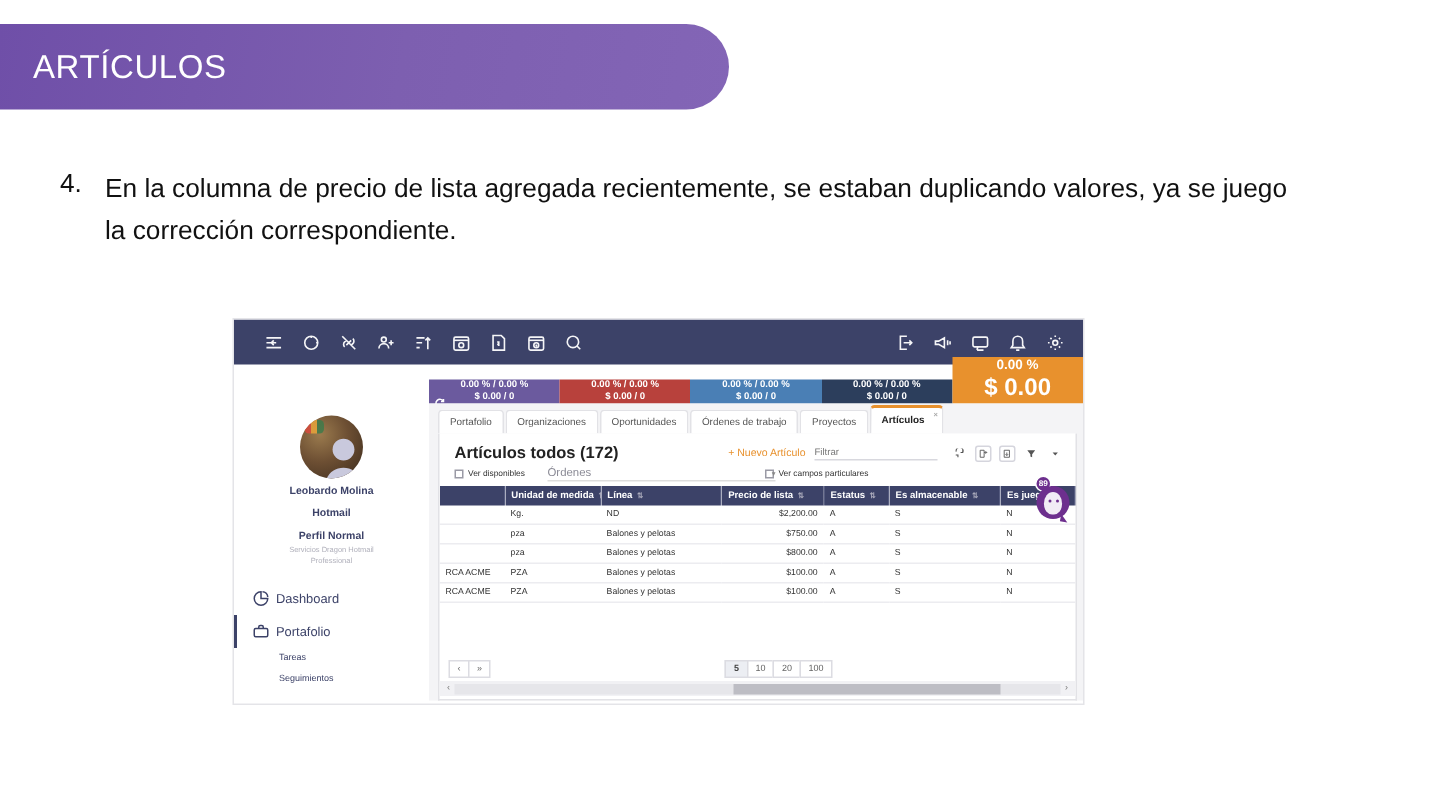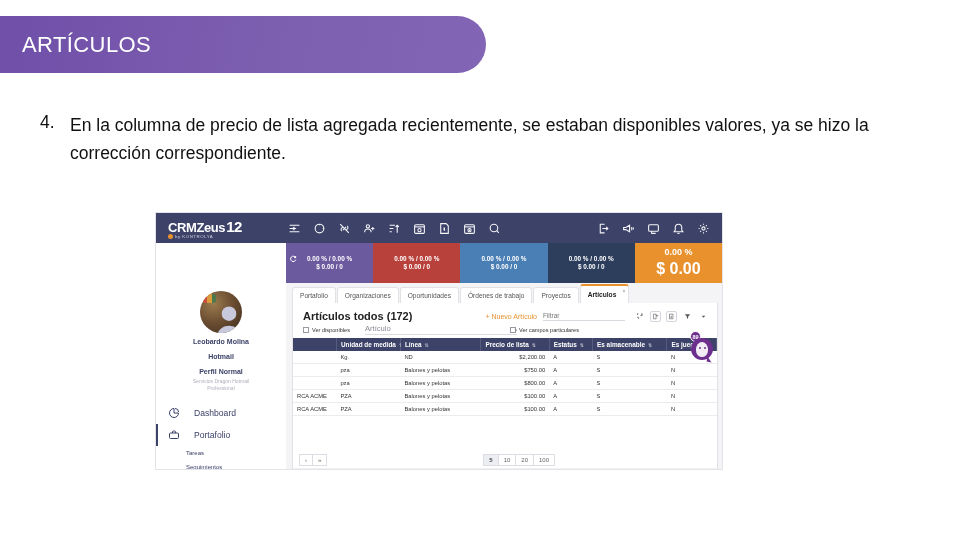--- a/index.html
+++ b/index.html
@@ -52,21 +52,21 @@
                 display: flex; align-items: baseline; font-family: "Liberation Sans", sans-serif; }
   .brand-12 { font-size: 15px; font-weight: bold; margin-left: 1px; }
   .brand-sub { font-size: 4.4px; color: #cfd0de; letter-spacing: .5px; margin-top: -1px;
                display: flex; align-items: center; gap: 2px; }
   .brand-dot { width: 5px; height: 5px; border-radius: 50%; background: #e8912d; display: inline-block; }
   .navicons { display: flex; align-items: center; gap: 12px; margin-left: 14px; }
   .navicons-right { display: flex; align-items: center; gap: 12px; margin-left: auto; padding-right: 6px; }
   .nicon { width: 13px; height: 13px; color: #fff; opacity: .95; display: block; }
 
   
-  .kpis { display: flex; height: 40px; position: relative; }
+  .kpis { display: flex; height: 26px; position: relative; align-items: flex-end; }
   .kpi { flex: 1; display: flex; flex-direction: column; align-items: center; justify-content: center;
          color: #fff; position: relative; }
   .kpi .l1 { font-size: 6.4px; font-weight: bold; line-height: 1.25; }
   .kpi .l2 { font-size: 6.4px; font-weight: bold; line-height: 1.25; }
   .kpi.big .l1 { font-size: 9px; }
   .kpi.big .l2 { font-size: 16px; }
   .kpi-refresh { position: absolute; left: 3px; top: 12px; width: 8px; height: 8px; color: #fff; }
   .kpi-strip-left { width: 130px; background: #ffffff; }
 
   
@@ -82,21 +82,21 @@
     content:""; position:absolute; left:3px; top:3px; width:13px; height:9px;
     background: linear-gradient(90deg,#d84a3c 0 33%, #e8a33a 33% 66%, #3f7a4a 66% 100%);
     border-radius:3px; opacity:.85;
   }
   .avatar-person {
     position: absolute; right: -2px; bottom: -5px; width: 30px; height: 34px;
   }
   .uname { text-align: center; font-size: 7px; font-weight: bold; color: #3c4268; line-height: 1.55; margin-top: 4px; }
   .umeta { text-align: center; font-size: 5px; color: #b0b0bb; line-height: 1.5; }
   .navlist { margin-top: 9px; }
-  .navitem { display: flex; align-items: center; gap: 14px; padding: 5px 0 5px 12px; position: relative; }
+  .navitem { display: flex; align-items: center; gap: 4px; padding: 5px 0 5px 12px; position: relative; }
   .navitem.active { border-left: 2px solid #3c4268; padding-left: 10px; }
   .navitem .lbl { font-size: 8.6px; color: #3c4268; }
   .subitem { font-size: 6px; color: #3c4268; padding: 4px 0 4px 30px; }
   .sidebar-ico { width: 12px; height: 12px; color: #3c4268; flex: none; }
 
   
   .content { flex: 1; background: #f4f4f6; position: relative; padding-left: 2px; }
 
   .tabs { display: flex; align-items: flex-end; height: 20px; padding-left: 4px; gap: 1px; }
   .tab {
@@ -201,36 +201,26 @@
 
 <div class="slide-title-wrap">
   <div class="slide-title-outline"></div>
   <div class="slide-title-bar">
     <span class="slide-title-text">ARTÍCULOS</span>
   </div>
 </div>
 
 <div class="bullet">
   <span class="bullet-num">4.</span>
-  <span class="bullet-text">En la columna de precio de lista agregada recientemente, se estaban disponibles valores, ya se hizo la corrección correspondiente.</span>
+  <span class="bullet-text">En la columna de precio de lista agregada recientemente, se estaban duplicando valores, ya se juego la corrección correspondiente.</span>
 </div>
 
 <div class="shot">
 
   <div class="appbar">
-    <div class="brand">
-      <div class="brand-main">
-        <span>CRMZeus</span>
-          <span class="brand-12">12</span>
-      </div>
-      <div class="brand-sub">
-        <span class="brand-dot"></span>
-        <span>by KONTROLYA</span>
-      </div>
-    </div>
 
     <div class="navicons">
       <svg class="nicon" viewBox="0 0 24 24" fill="none" stroke="currentColor" stroke-width="2">
           <path d="M3 6h18M3 12h12M3 18h18M9 12l3-3M9 12l3 3"></path>
         </svg>
       <svg class="nicon" viewBox="0 0 24 24" fill="none" stroke="currentColor" stroke-width="2">
           <circle cx="12" cy="12" r="8"></circle>
           <path d="M12 4v2M20 12h-2"></path>
         </svg>
       <svg class="nicon" viewBox="0 0 24 24" fill="none" stroke="currentColor" stroke-width="2">
@@ -414,21 +404,21 @@
             </div>
           </div>
 
           <div class="panel-row2">
             <div class="chk">
               <span class="box"></span>
               <span>Ver disponibles</span>
             </div>
             <div class="almacen">
               <div class="sel">
-                <span>Artículo</span>
+                <span>Órdenes</span>
                 <span class="caret">▾</span>
               </div>
             </div>
             <div class="chk chk2">
               <span class="box"></span>
               <span>Ver campos particulares</span>
             </div>
           </div>
         </div>
 

